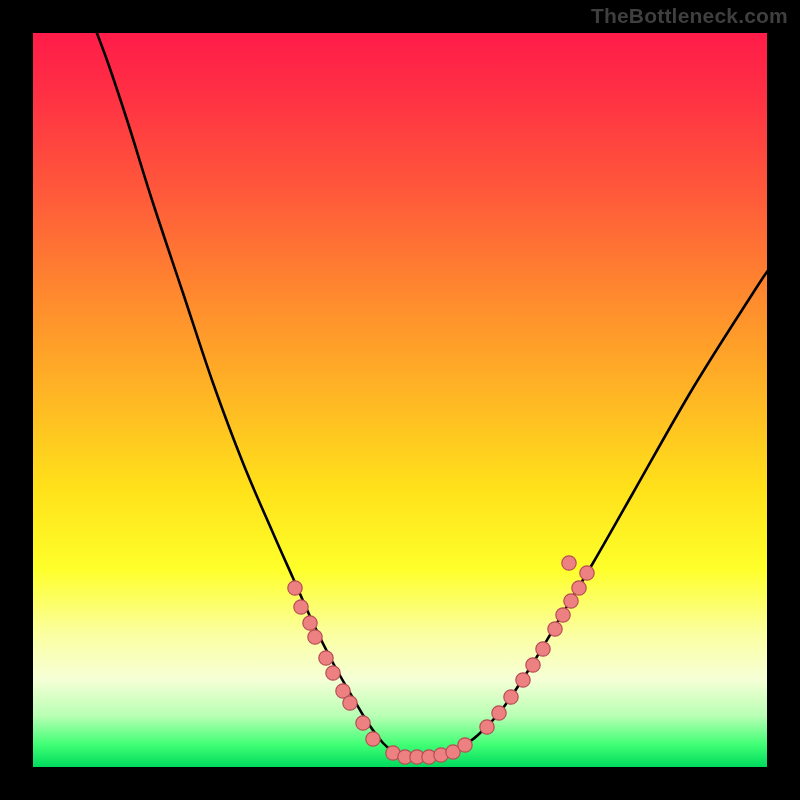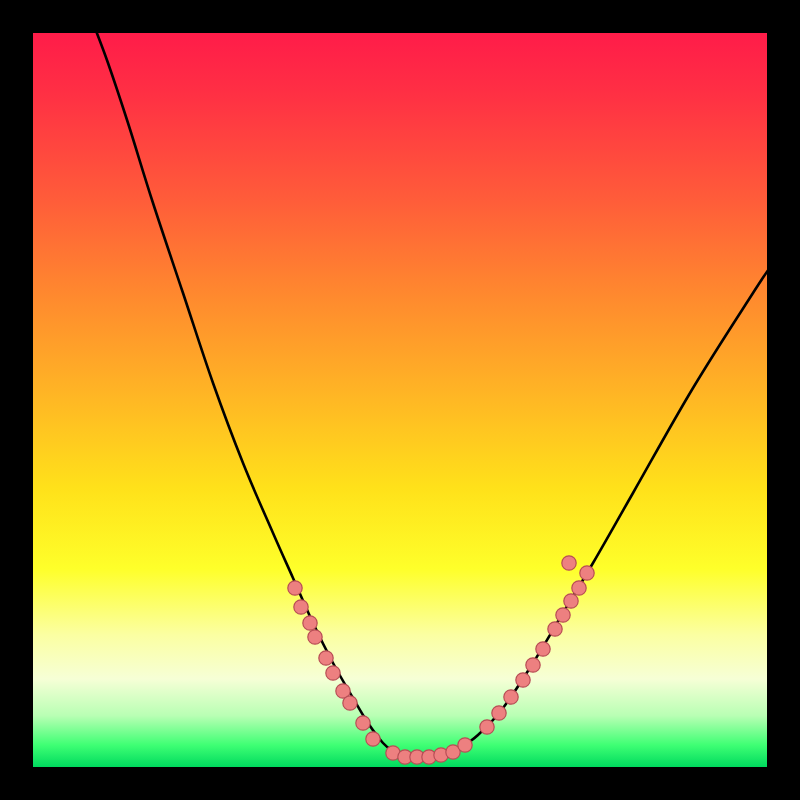--- a/index.html
+++ b/index.html
@@ -72,20 +72,21 @@
   .marker {
     fill: #ed8080;
     stroke: #b84d55;
     stroke-width: 1.2;
   }
 </style>
 </head>
 <body>
 
 <div class="frame">
+  <div class="watermark">TheBottleneck.com</div>
 
   <div class="plot">
     <div class="gradient"></div>
     <svg class="overlay" viewBox="0 0 734 734" preserveAspectRatio="none">
       <path id="curve" class="curve" d="M 60 -10 C 62.7 -2.8 68.7 12.0 75 30 C 81.3 48.0 86.9 64.8 95 90 C 103.1 115.2 110.1 139.4 120 170 C 129.9 200.6 139.2 227.6 150 260 C 160.8 292.4 169.2 319.4 180 350 C 190.8 380.6 199.2 403.0 210 430 C 220.8 457.0 231.0 479.3 240 500 C 249.0 520.7 252.8 528.8 260 545 C 267.2 561.2 272.8 574.7 280 590 C 287.2 605.3 292.8 616.5 300 630 C 307.2 643.5 313.7 654.2 320 665 C 326.3 675.8 329.6 681.9 335 690 C 340.4 698.1 345.5 705.0 350 710 C 354.5 715.0 356.4 715.8 360 718 C 363.6 720.2 366.4 720.9 370 722 C 373.6 723.1 375.5 723.6 380 724 C 384.5 724.4 389.6 724.4 395 724 C 400.4 723.6 404.6 723.4 410 722 C 415.4 720.6 418.7 719.6 425 716 C 431.3 712.4 436.9 709.4 445 702 C 453.1 694.6 460.1 688.0 470 675 C 479.9 662.0 489.2 647.1 500 630 C 510.8 612.9 519.2 598.0 530 580 C 540.8 562.0 547.4 551.6 560 530 C 572.6 508.4 582.0 491.5 600 460 C 618.0 428.5 638.4 391.0 660 355 C 681.6 319.0 705.6 282.5 720 260 C 734.4 237.5 736.4 235.4 740 230 "></path>
       <g id="markers">
           <circle cx="262" cy="555" r="7.2" class="marker"></circle>
           <circle cx="268" cy="574" r="7.2" class="marker"></circle>
           <circle cx="277" cy="590" r="7.2" class="marker"></circle>
           <circle cx="282" cy="604" r="7.2" class="marker"></circle>

